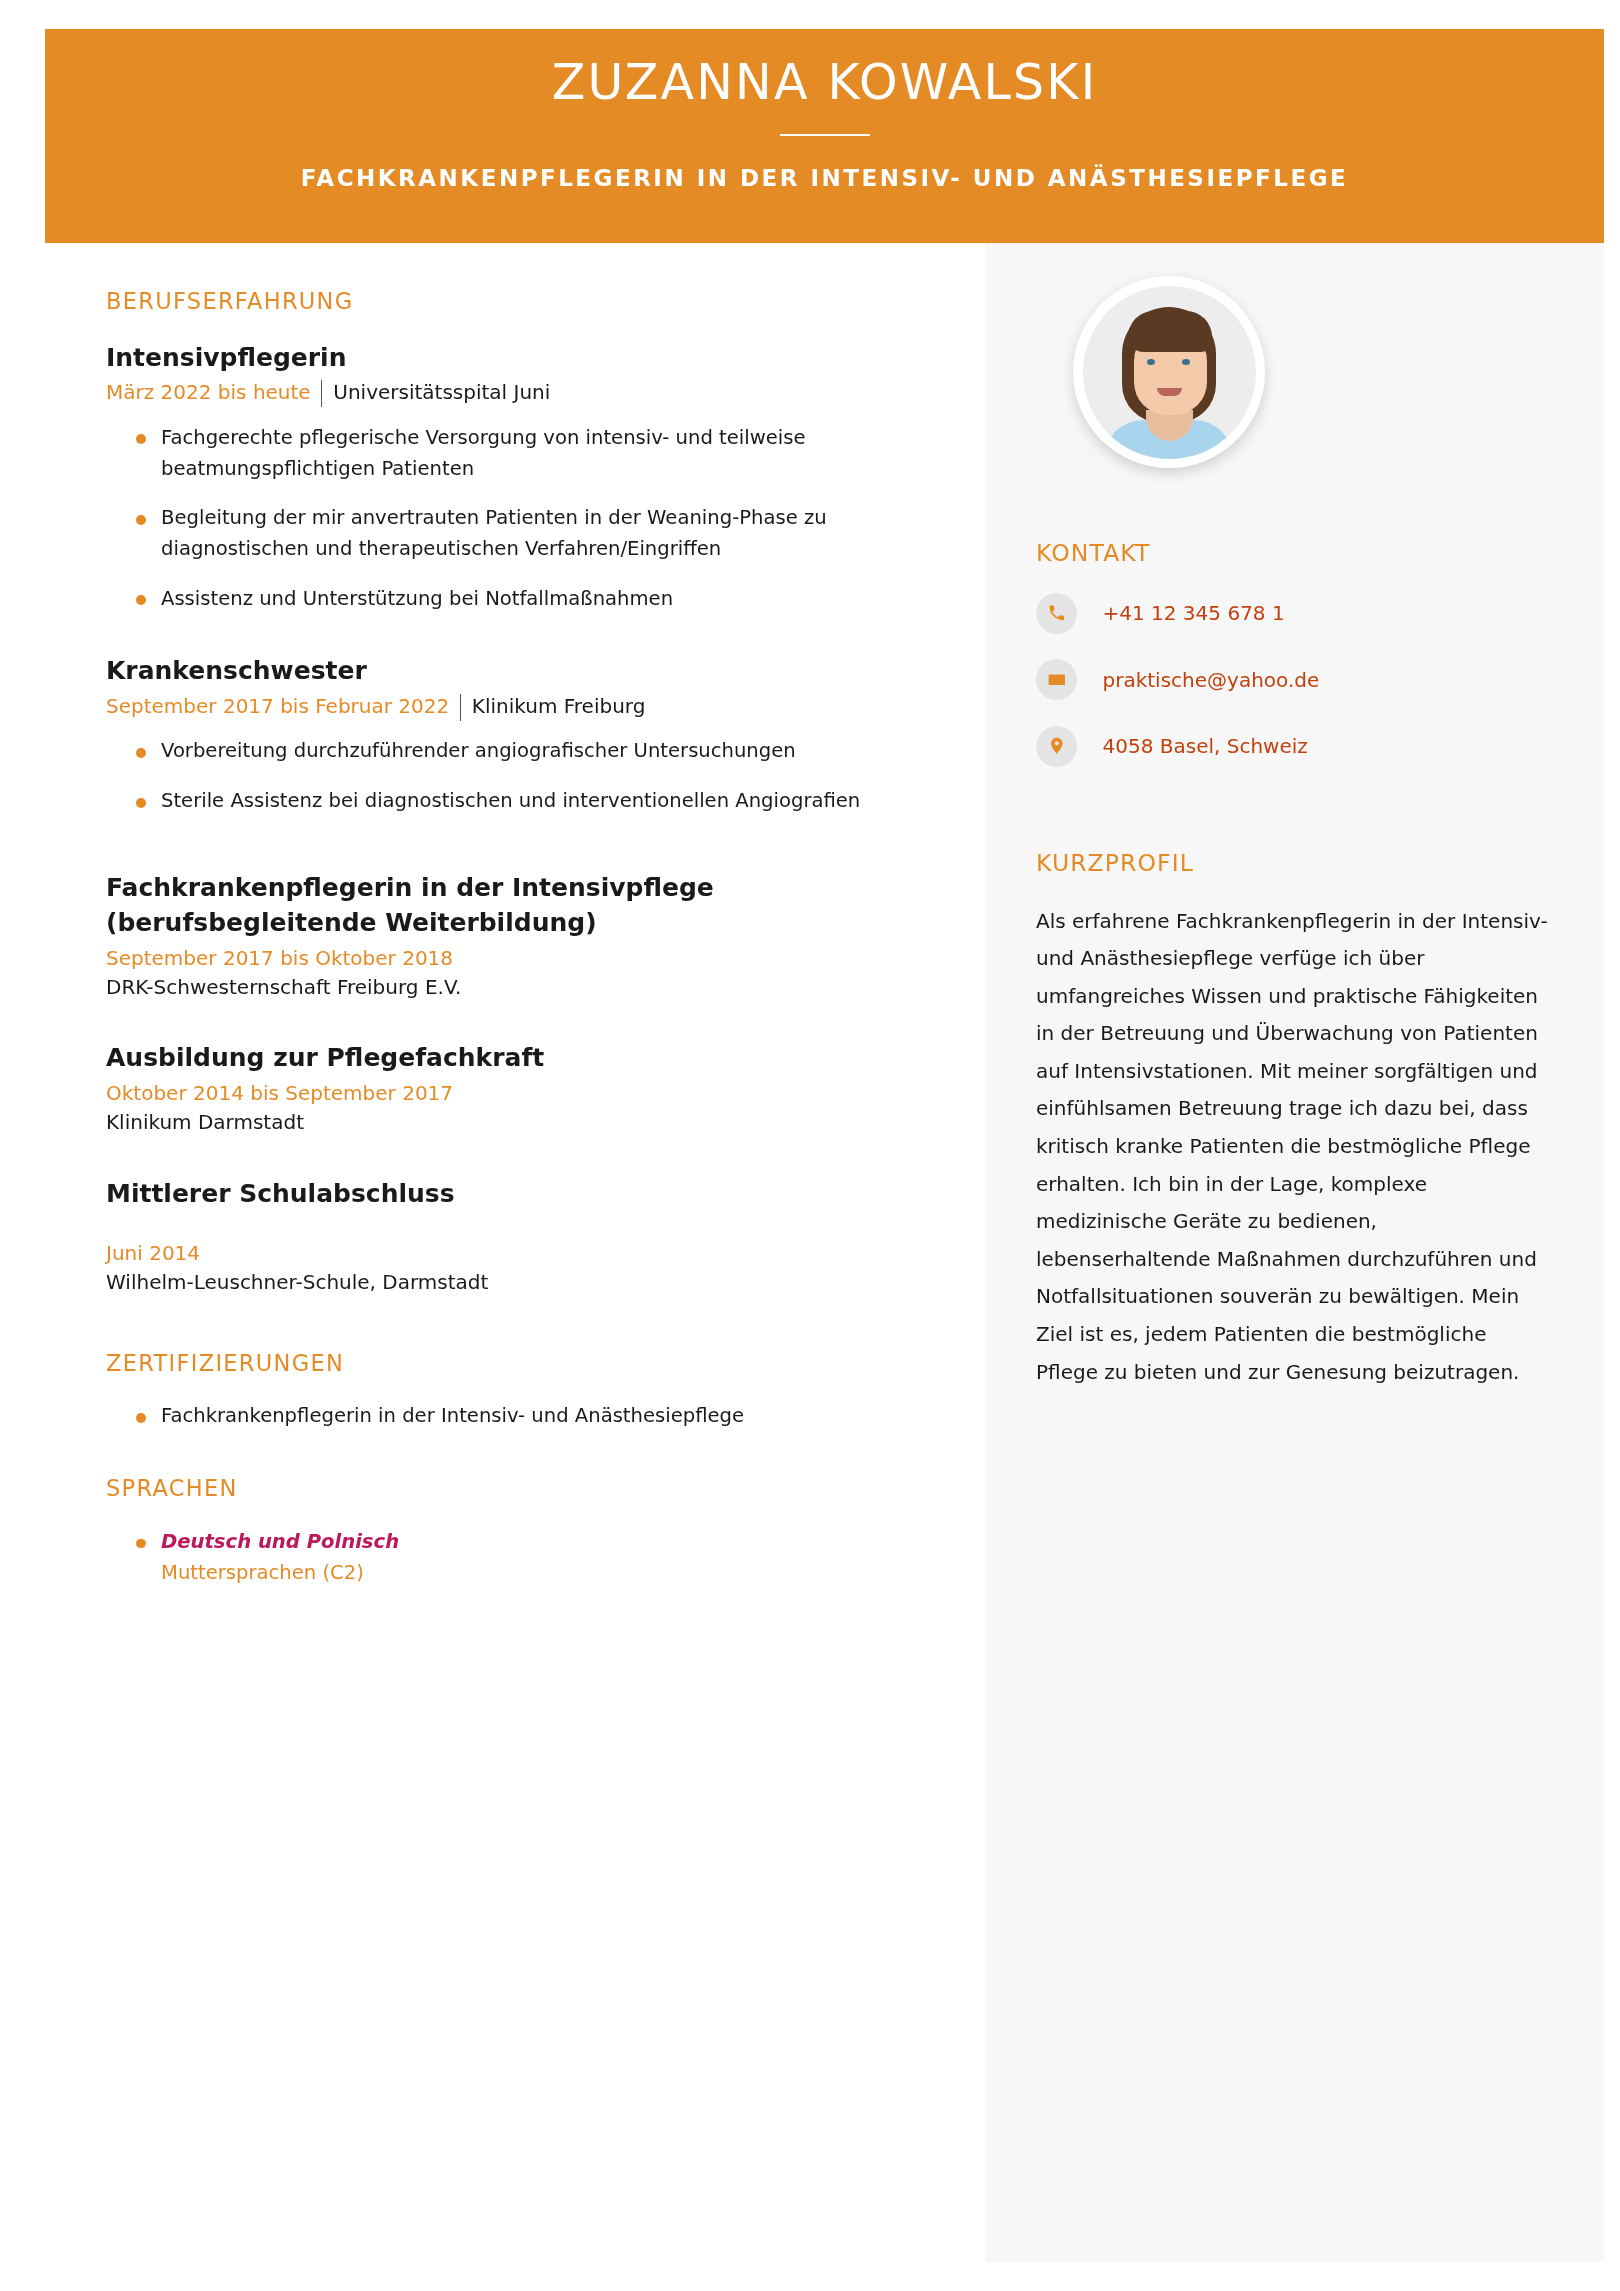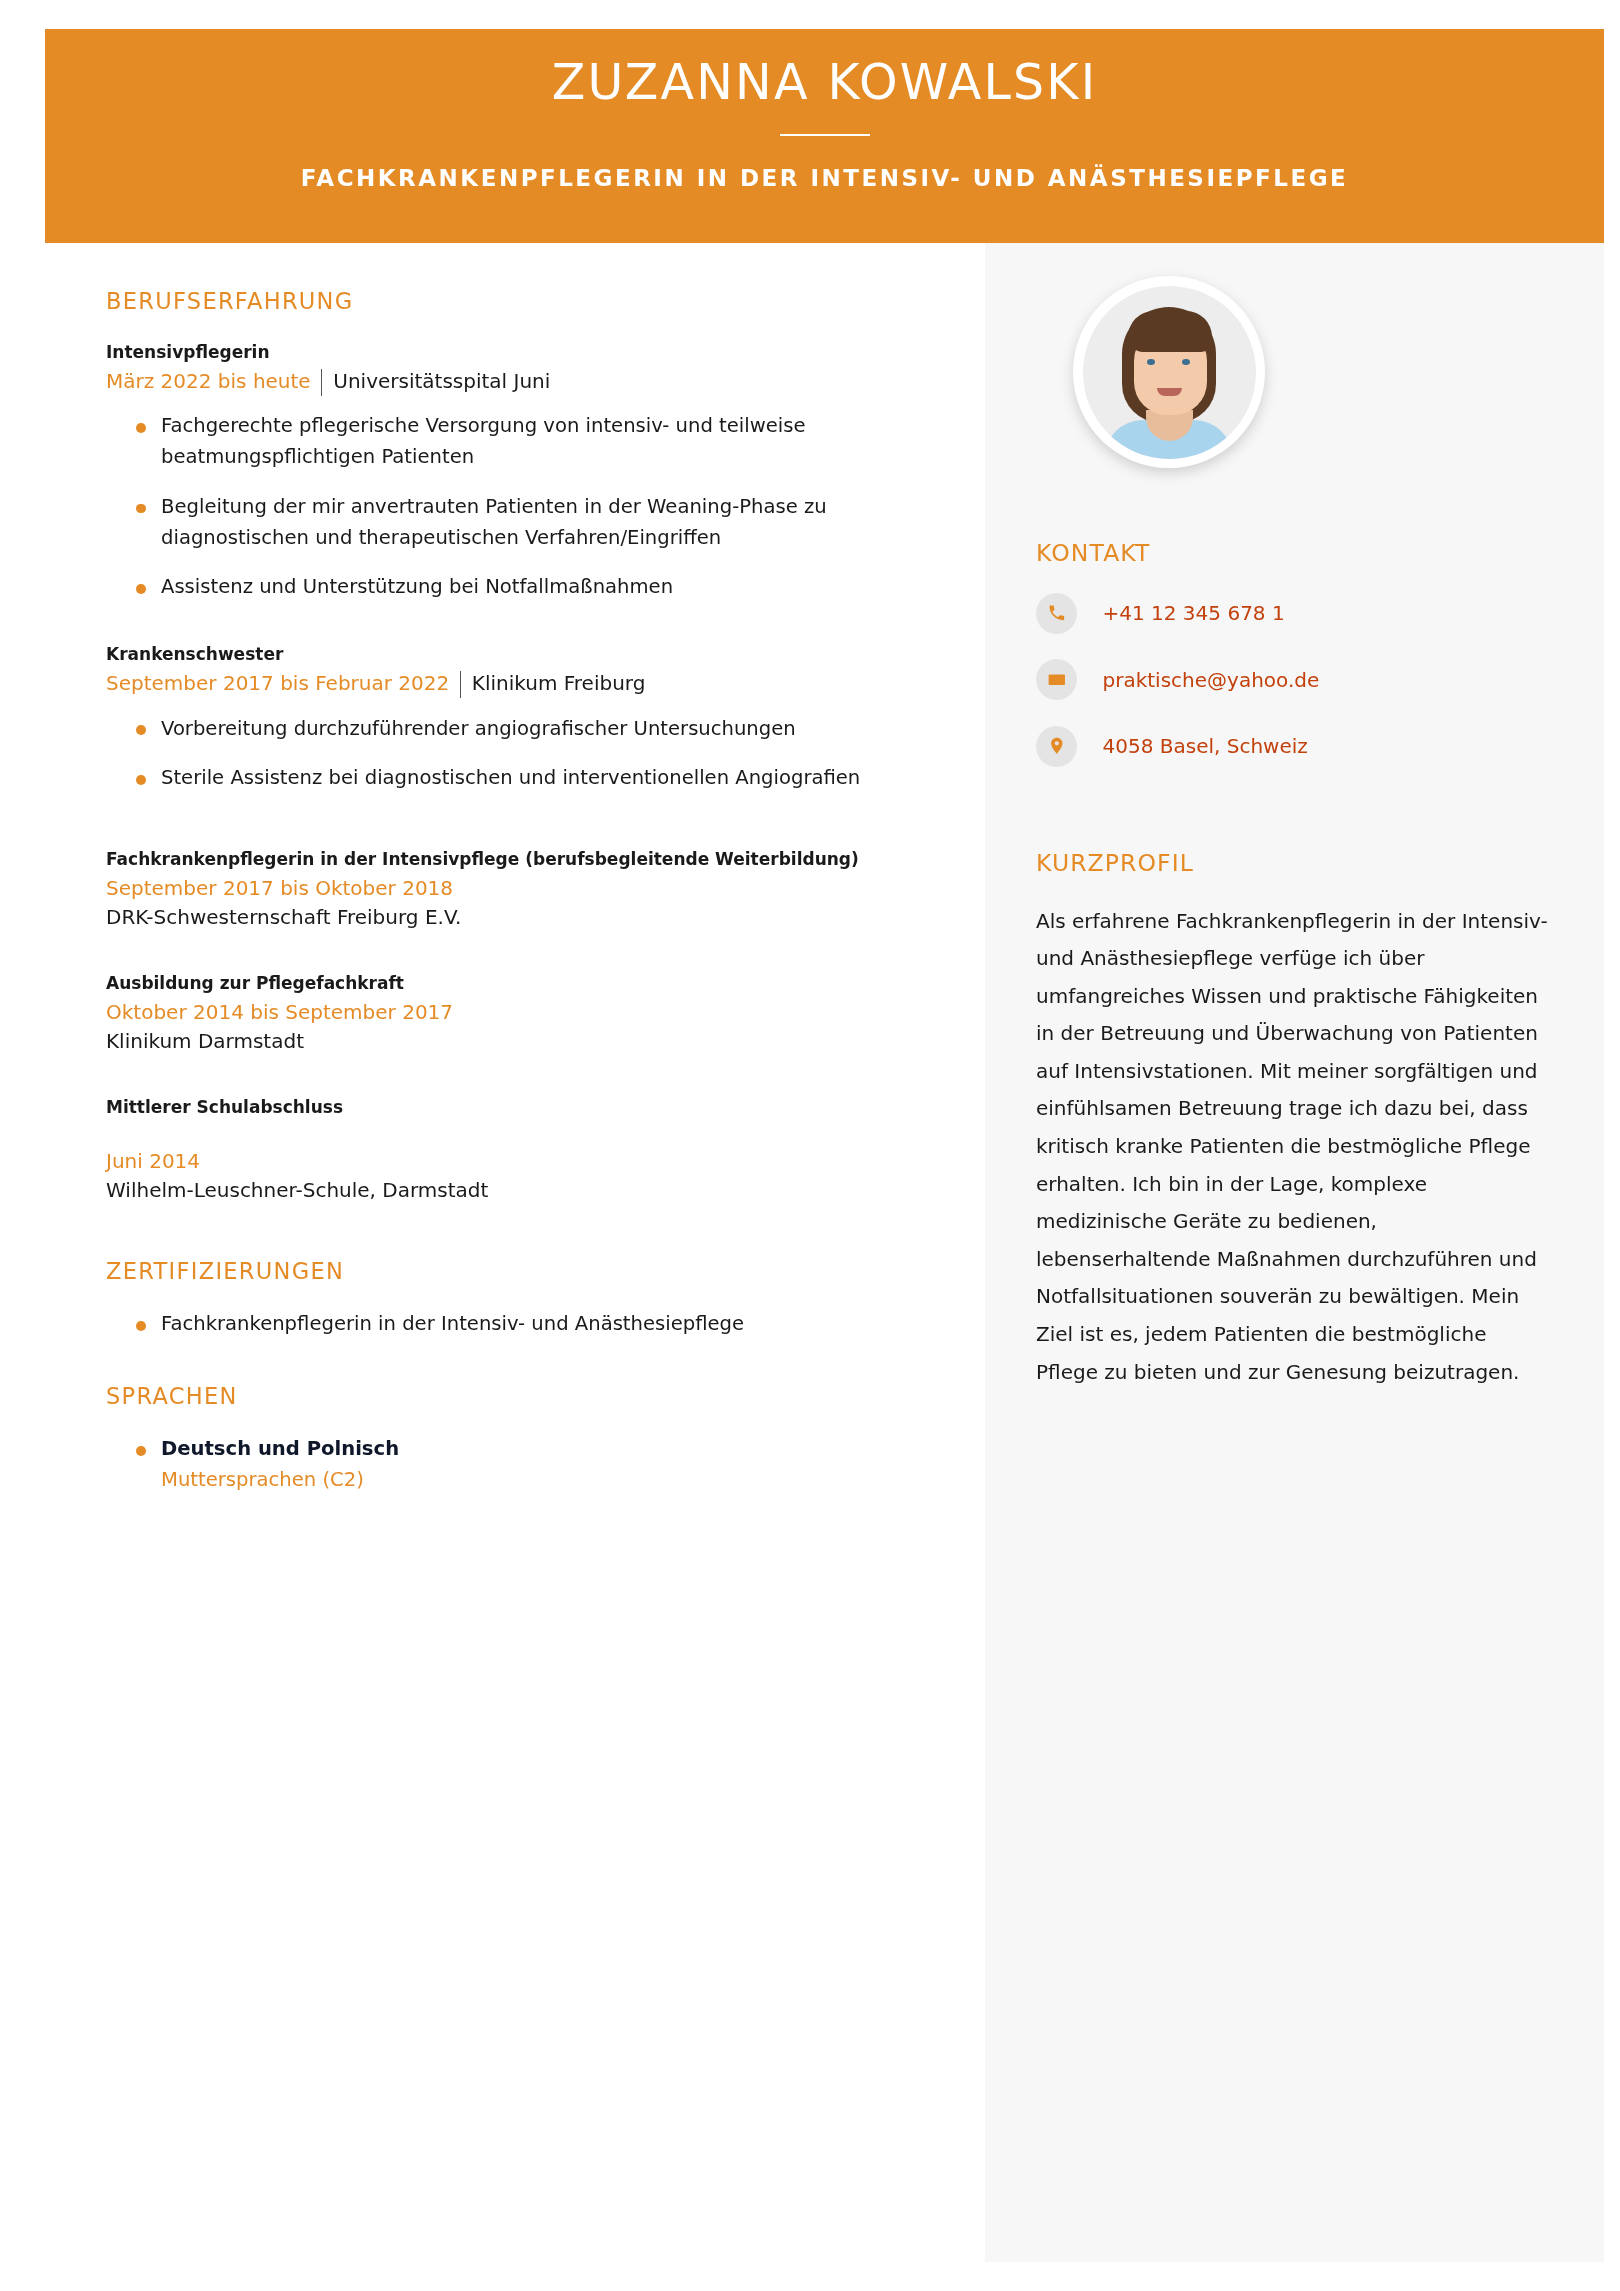--- a/index.html
+++ b/index.html
@@ -109,21 +109,21 @@
   }
 
   .sec-head.right {
     font-size: 23.5px;
     letter-spacing: 1.1px;
   }
 
   
   .entry { margin-bottom: 9.8px; }
   .entry-title {
-    font-size: 17px;
+    font-size: 25px;
     font-weight: 700;
     color: #1a1a1a;
     line-height: 1.42;
     margin-bottom: 2.9px;
   }
   .entry-meta {
     font-size: 20px;
     line-height: 1.45;
     display: flex;
     align-items: baseline;
@@ -170,22 +170,23 @@
     border-radius: 50%;
     background: #E58B26;
   }
   ul.bullets li:last-child { margin-bottom: 0; }
 
   .spacer-sec { height: 43px; }
   .spacer-entry { height: 29px; }
 
   .lang-name {
     font-weight: 700;
-    color: #0f172a;
+    color: #be185d;
     display: block;
+    font-style: italic;
   }
   .lang-level {
     color: #E58B26;
     display: block;
     line-height: 1.5;
   }
 
   
   .avatar-wrap {
     width: 192px;

